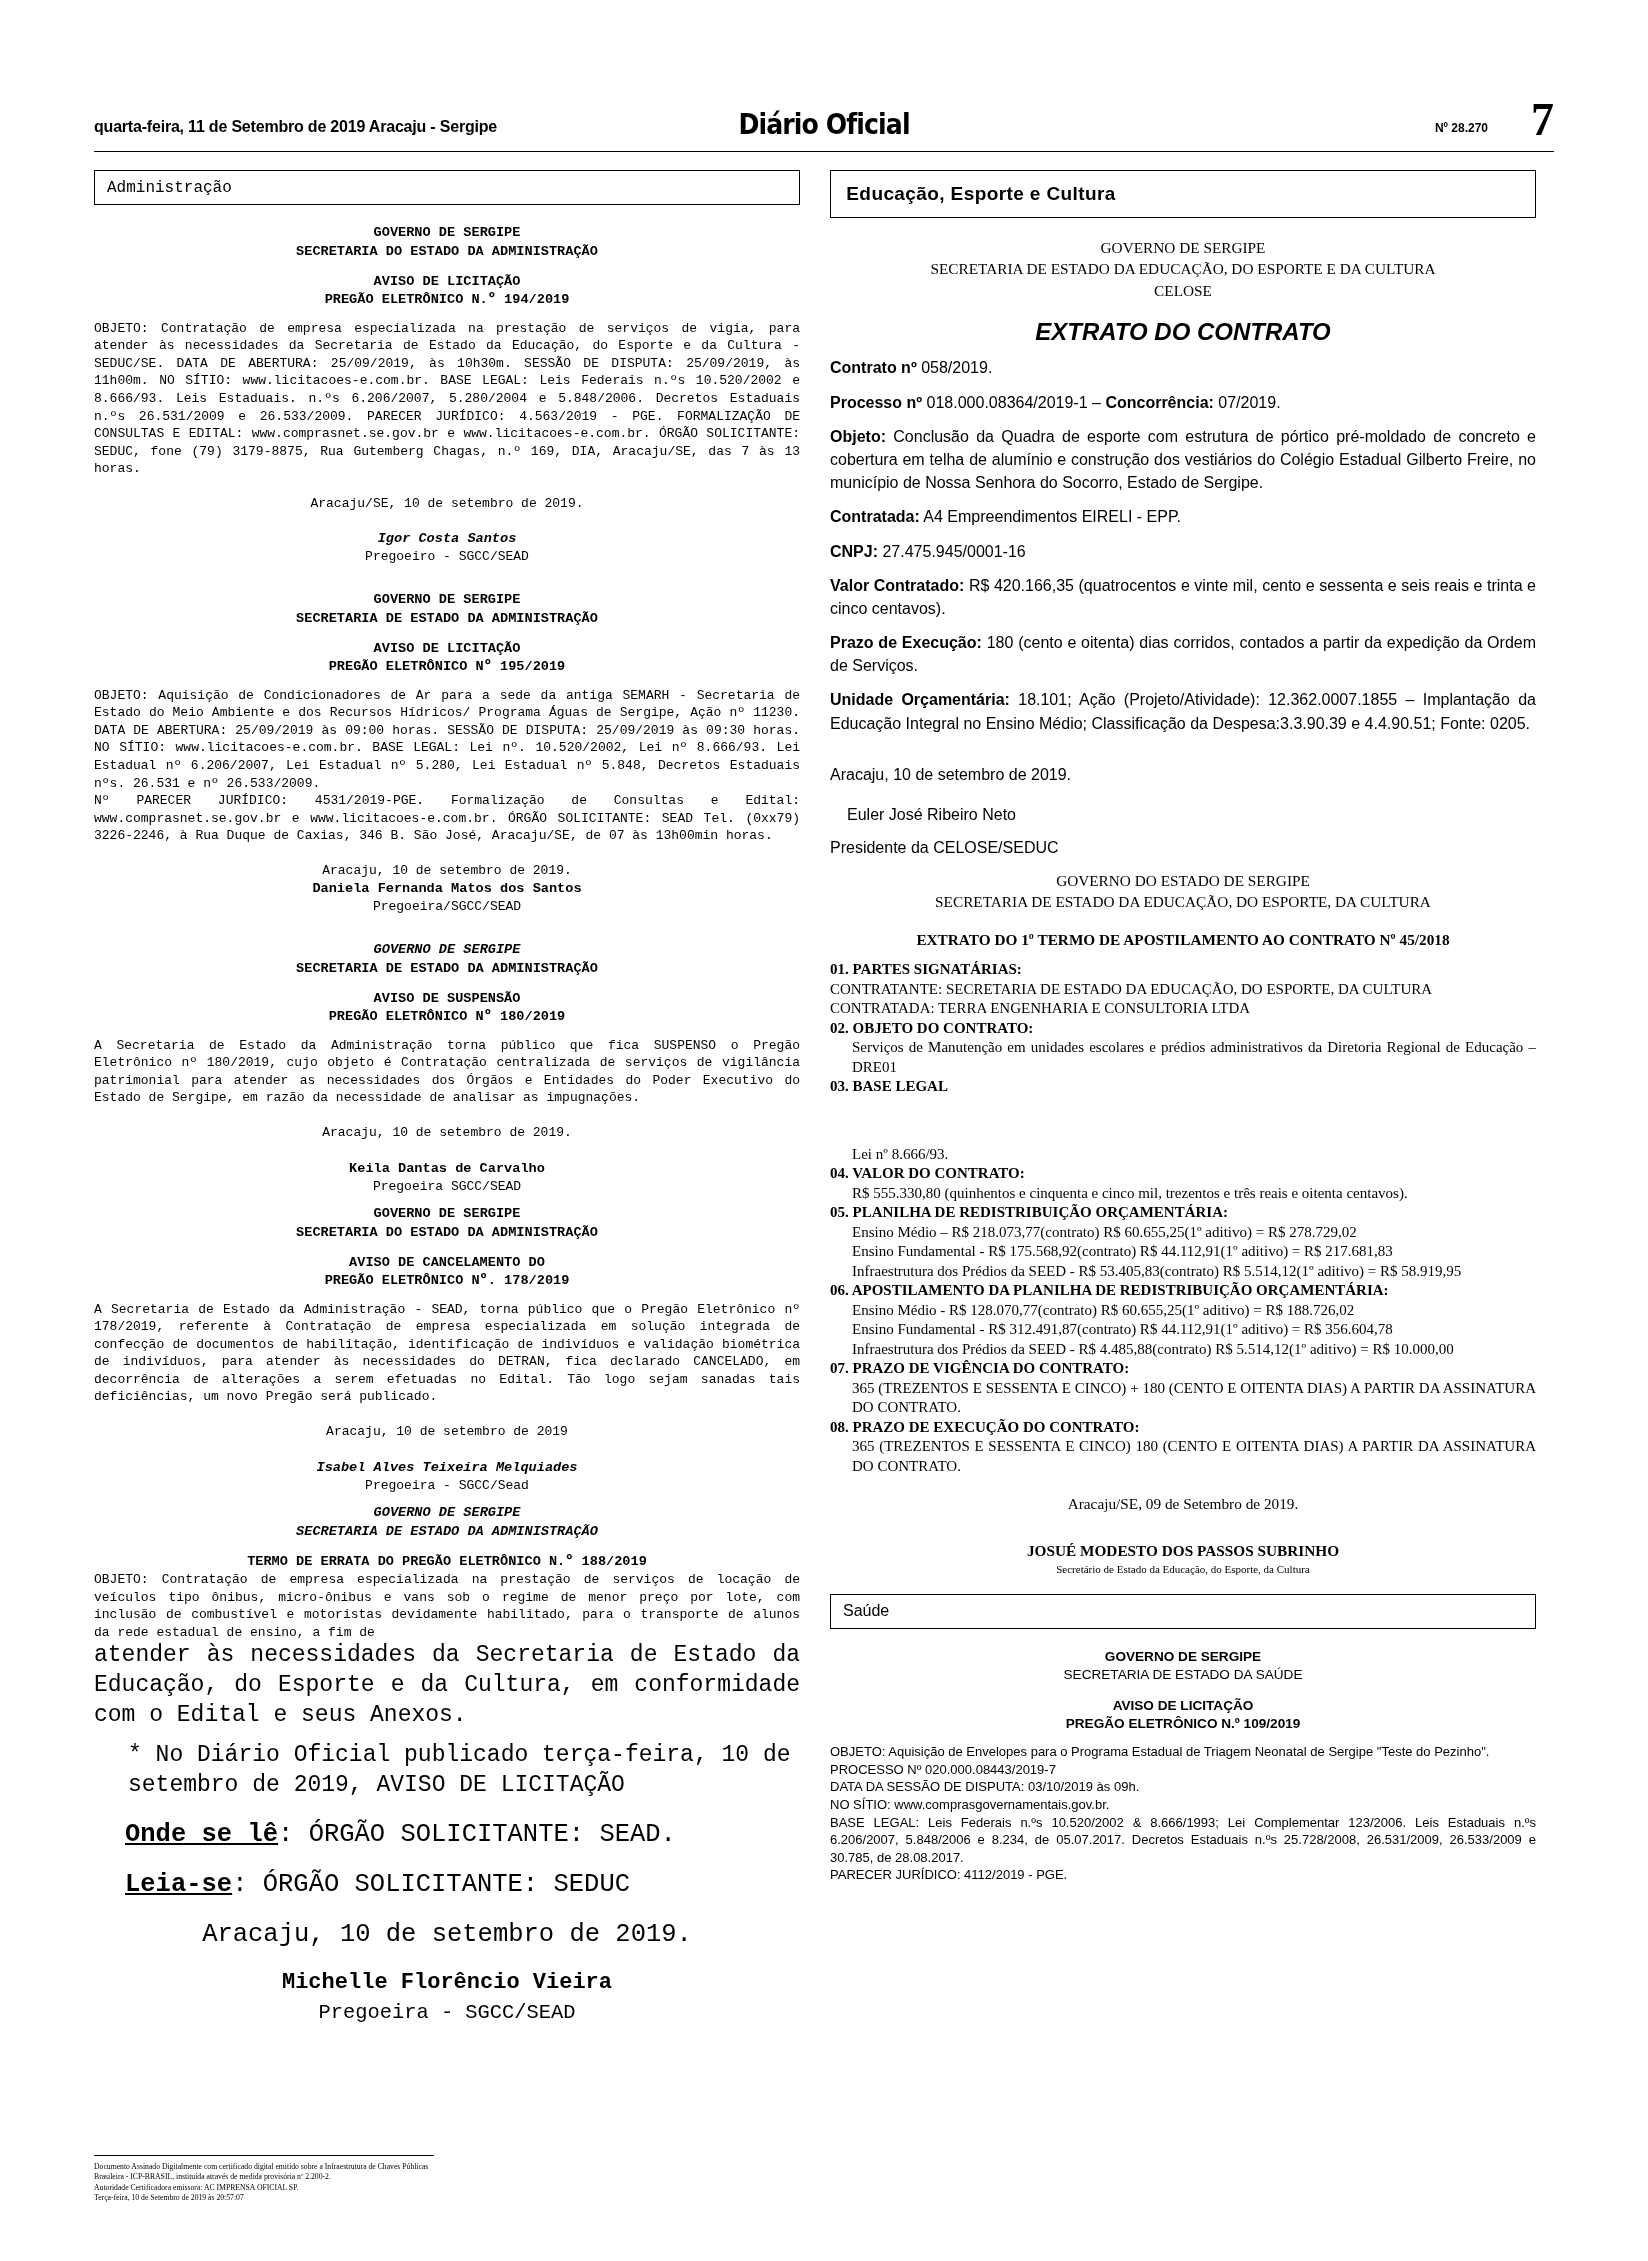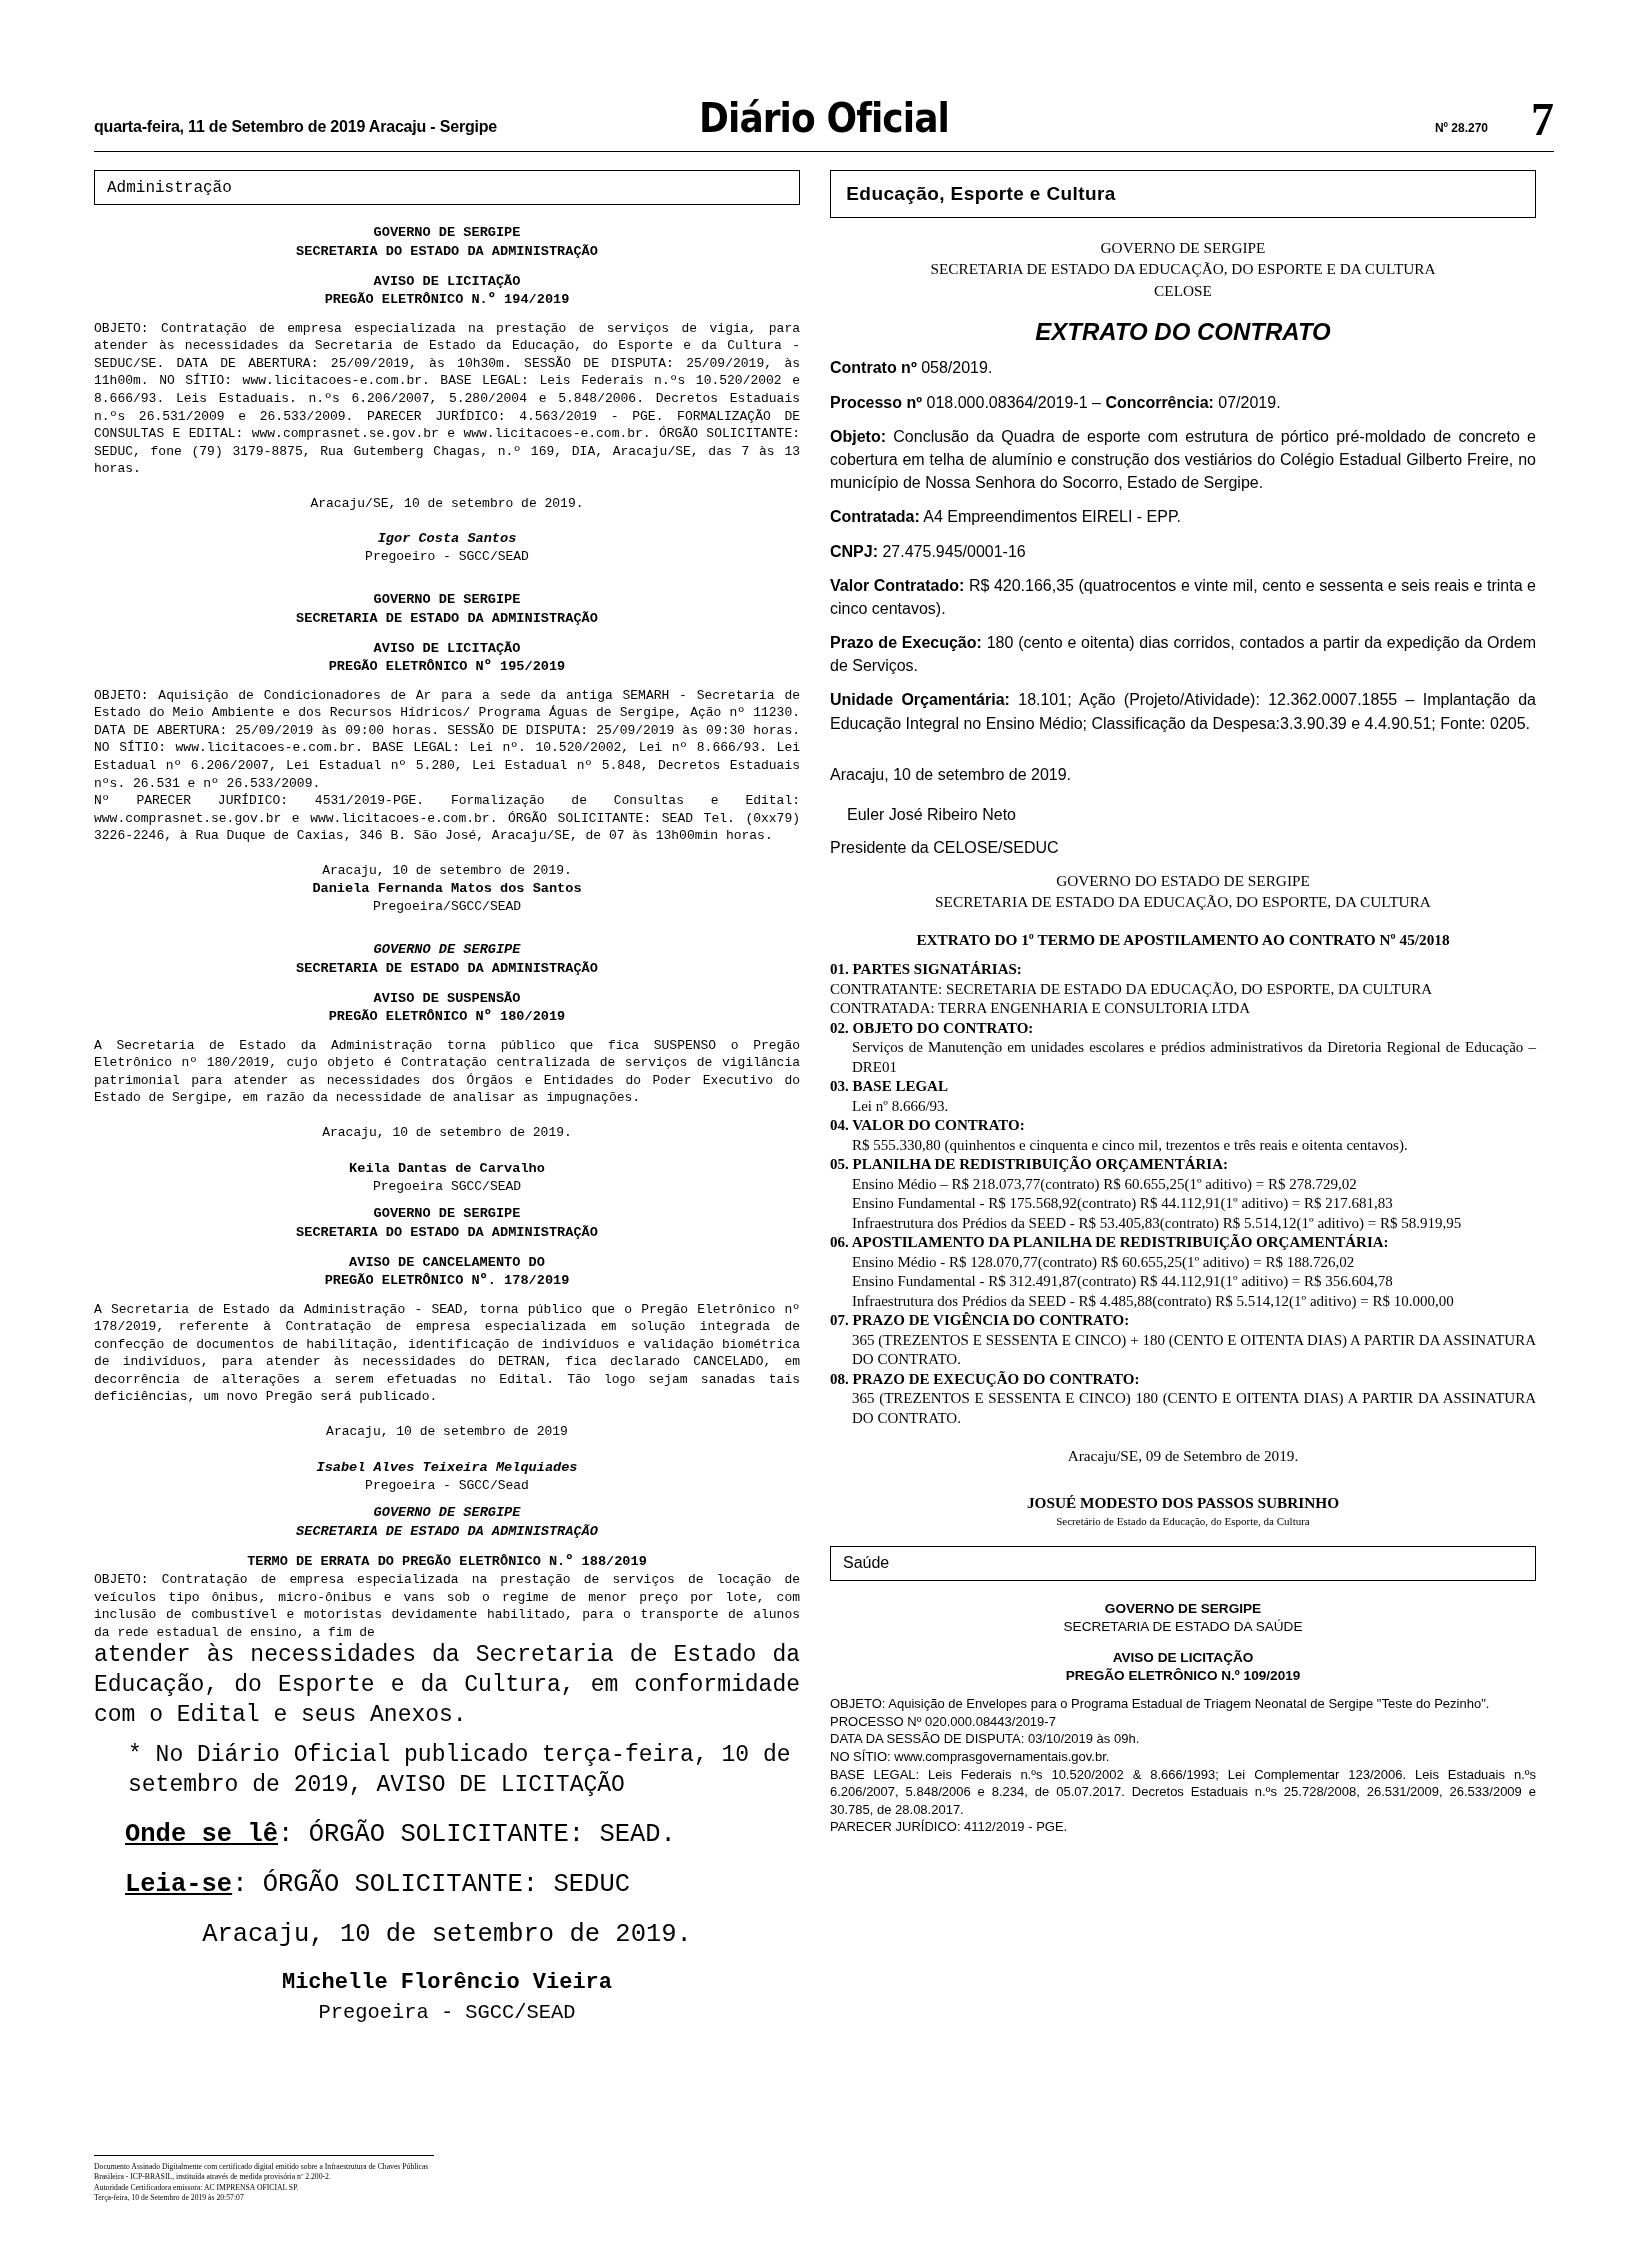--- a/index.html
+++ b/index.html
@@ -36,21 +36,21 @@
     font-size: 16px;
     font-weight: bold;
     font-family: "Liberation Sans", sans-serif;
     letter-spacing: -0.2px;
   }
   .masthead-center {
     position: absolute;
     left: 50%;
     transform: translateX(-50%);
     bottom: 1.7px;
-    font-size: 40px;
+    font-size: 28px;
     font-family: "DejaVu Sans", sans-serif;
     font-weight: bold;
     letter-spacing: -0.9px;
     font-stretch: condensed;
   }
   .masthead-num {
     position: absolute;
     right: 66px;
     bottom: 8.5px;
     font-size: 12px;
@@ -360,21 +360,21 @@
       <div class="title-c serif">EXTRATO DO 1º TERMO DE APOSTILAMENTO AO CONTRATO Nº 45/2018</div>
       <div class="gap-s"></div>
 
       <div class="num-list">
         <div class="item-h">01. PARTES SIGNATÁRIAS:</div>
         <div style="white-space:pre-line;">CONTRATANTE: SECRETARIA DE ESTADO DA EDUCAÇÃO, DO ESPORTE, DA CULTURA
 CONTRATADA: TERRA ENGENHARIA E CONSULTORIA LTDA</div>
         <div class="item-h">02. OBJETO DO CONTRATO:</div>
         <div class="item-b" style="white-space:pre-line;">Serviços de Manutenção em unidades escolares e prédios administrativos da Diretoria Regional de Educação – DRE01</div>
         <div class="item-h">03. BASE LEGAL</div>
-        <div class="item-b" style="white-space:pre-line;">Lei nº 8.666/93.</div>
+        <div class="item-b" style="white-space:pre-line;margin-top:48px;">Lei nº 8.666/93.</div>
         <div class="item-h">04. VALOR DO CONTRATO:</div>
         <div class="item-b" style="white-space:pre-line;">R$  555.330,80 (quinhentos e cinquenta e cinco mil, trezentos e três reais e oitenta centavos).</div>
         <div class="item-h">05. PLANILHA DE REDISTRIBUIÇÃO ORÇAMENTÁRIA:</div>
         <div class="item-b" style="white-space:pre-line;">Ensino Médio – R$ 218.073,77(contrato) R$ 60.655,25(1º aditivo) = R$ 278.729,02
 Ensino Fundamental - R$ 175.568,92(contrato) R$ 44.112,91(1º aditivo) = R$ 217.681,83
 Infraestrutura dos Prédios da SEED - R$ 53.405,83(contrato) R$ 5.514,12(1º aditivo) = R$ 58.919,95</div>
         <div class="item-h">06. APOSTILAMENTO DA PLANILHA DE REDISTRIBUIÇÃO ORÇAMENTÁRIA:</div>
         <div class="item-b" style="white-space:pre-line;">Ensino Médio - R$ 128.070,77(contrato) R$ 60.655,25(1º aditivo) = R$ 188.726,02
 Ensino Fundamental - R$ 312.491,87(contrato) R$ 44.112,91(1º aditivo) = R$ 356.604,78
 Infraestrutura dos Prédios da SEED - R$ 4.485,88(contrato) R$ 5.514,12(1º aditivo) = R$ 10.000,00</div>

